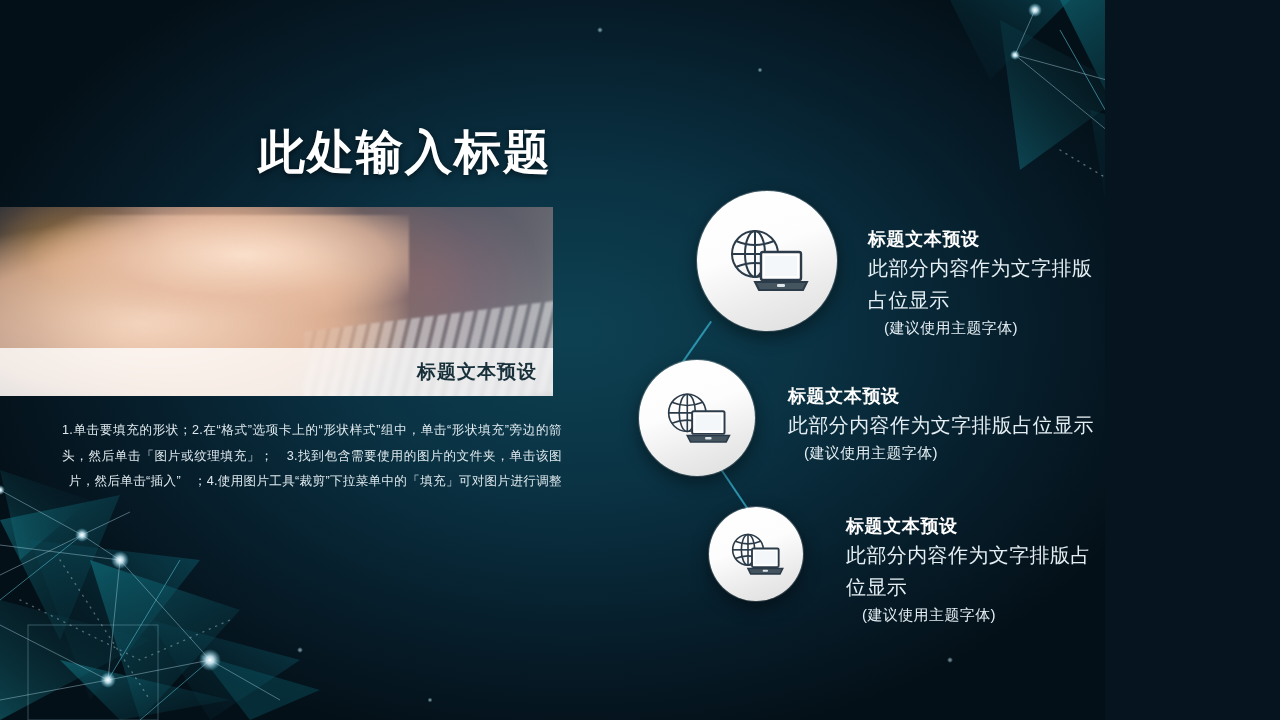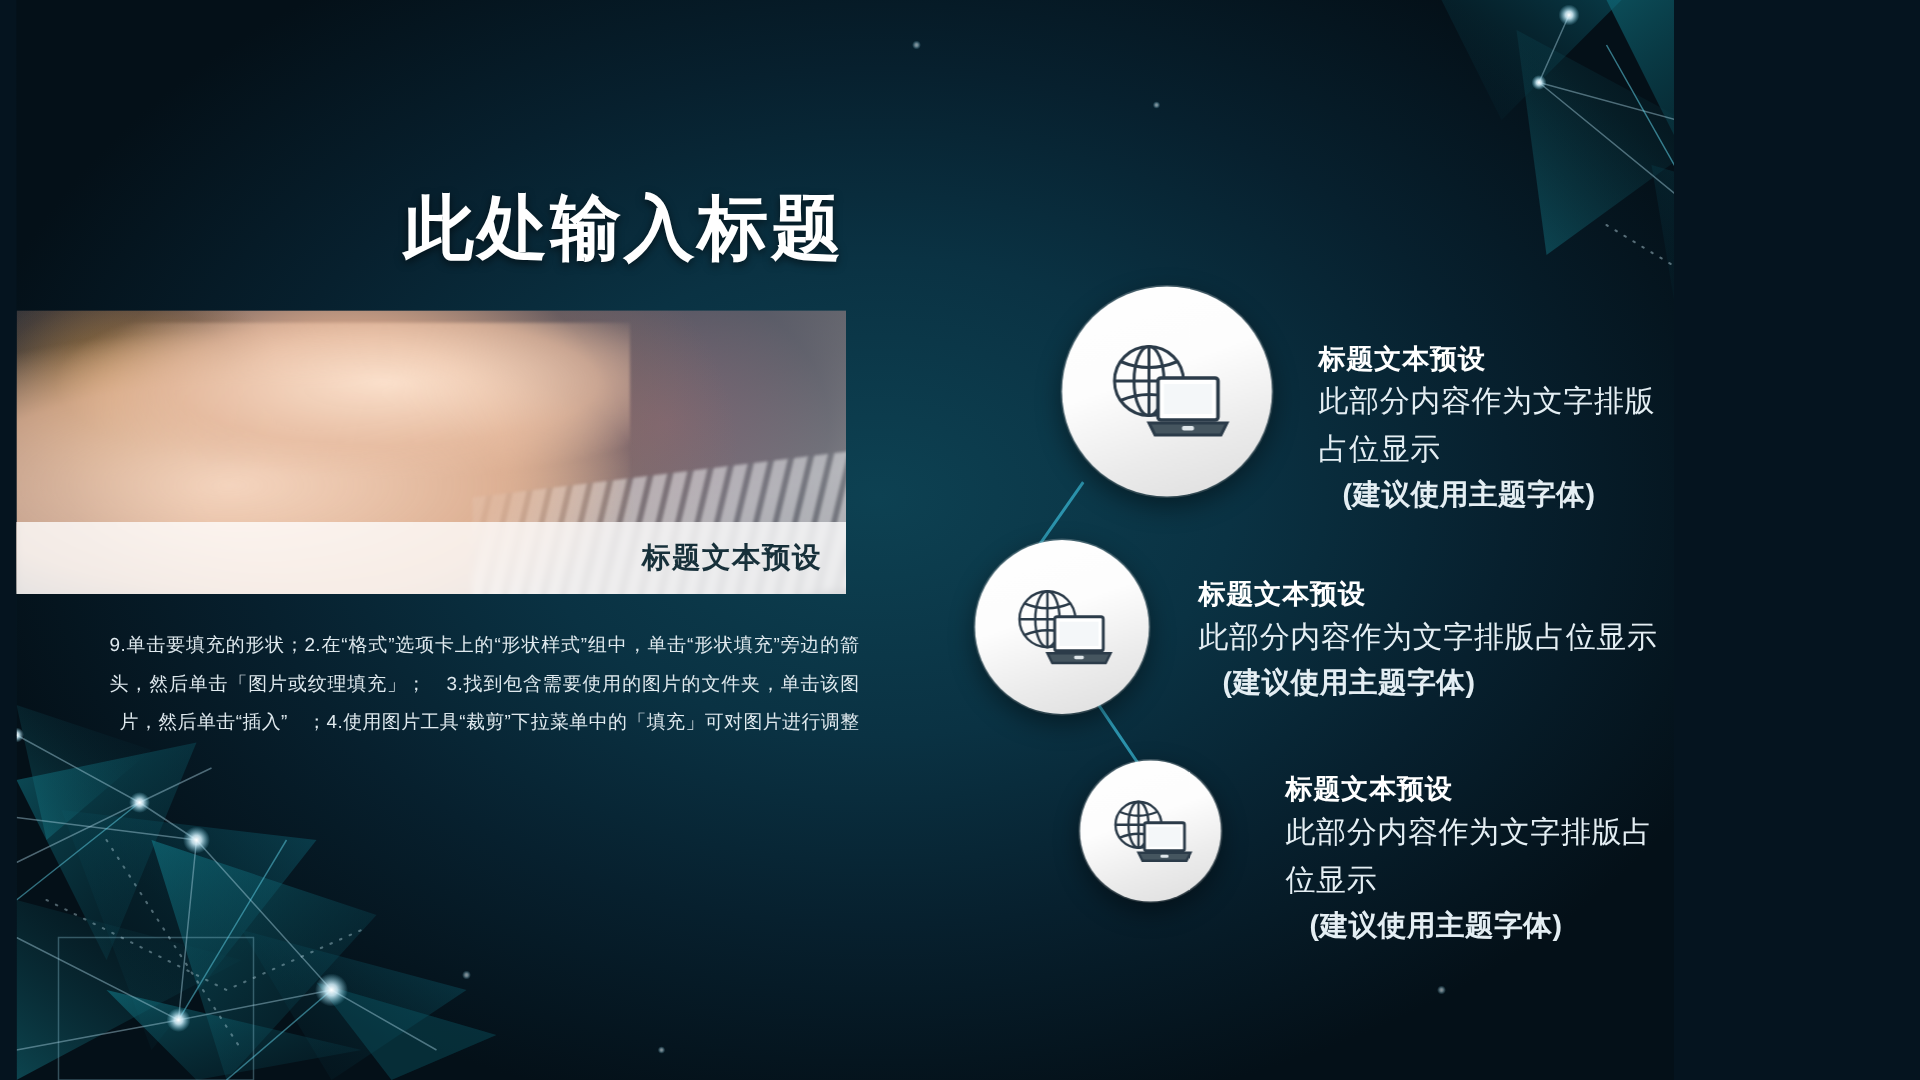--- a/index.html
+++ b/index.html
@@ -5,21 +5,20 @@
   html,body{margin:0;padding:0;background:#05141f;}
   body{font-family:"Liberation Sans","DejaVu Sans",sans-serif;}
 
   #slide{
     position:relative;
     width:1105px;height:720px;
     overflow:hidden;
     background:
       radial-gradient(ellipse 620px 420px at 52% 46%, #0d4152 0%, #0a3243 38%, #07202e 68%, #041018 100%),
       linear-gradient(135deg,#03101a 0%,#062634 50%,#020b12 100%);
-    margin-left: 11px;
   }
 
   
   .bg-art{position:absolute;top:0;left:0;width:1280px;height:720px;pointer-events:none;}
 
   
   #title{
     position:absolute;left:258px;top:126px;
     font-size:47px;font-weight:bold;color:#ffffff;
     letter-spacing:2px;line-height:1.12;
@@ -86,21 +85,21 @@
   #circle-1{left:697px;top:191px;width:140px;height:140px;}
   #circle-2{left:639px;top:360px;width:116px;height:116px;}
   #circle-3{left:709px;top:507px;width:94px;height:94px;}
 
   .icon-svg{display:block;}
 
   
   .txt-block{position:absolute;color:#eef5f8;}
   .txt-h{font-size:18px;font-weight:bold;color:#ffffff;letter-spacing:.6px;line-height:1.45;}
   .txt-p{font-size:20px;color:#e4eef3;line-height:1.6;letter-spacing:.4px;}
-  .txt-s{font-size:19px;color:#e4eef3;line-height:1.6;letter-spacing:.4px;padding-left:16px;font-weight:bold;}
+  .txt-s{font-size:15px;color:#e4eef3;line-height:1.6;letter-spacing:.4px;padding-left:16px;}
 
   #block-1{left:868px;top:226px;}
   #block-2{left:788px;top:383px;}
   #block-3{left:846px;top:513px;}
 </style>
 </head>
 <body>
 
 <div id="slide">
 
@@ -225,21 +224,21 @@
 
   <div id="photo-card">
     <div class="photo-img">
       <div class="photo-keys"></div>
       <div class="photo-hand"></div>
     </div>
     <div class="photo-caption-band"></div>
     <div id="photo-caption">标题文本预设</div>
   </div>
 
-  <div id="body-text">9.单击要填充的形状；2.在“格式”选项卡上的“形状样式”组中，单击“形状填充”旁边的箭头，然后单击「图片或纹理填充」；　3.找到包含需要使用的图片的文件夹，单击该图片，然后单击“插入”　；4.使用图片工具“裁剪”下拉菜单中的「填充」可对图片进行调整</div>
+  <div id="body-text">1.单击要填充的形状；2.在“格式”选项卡上的“形状样式”组中，单击“形状填充”旁边的箭头，然后单击「图片或纹理填充」；　3.找到包含需要使用的图片的文件夹，单击该图片，然后单击“插入”　；4.使用图片工具“裁剪”下拉菜单中的「填充」可对图片进行调整</div>
 
   <div class="connector" style="left:712px;top:322px;width:86px;transform:rotate(125deg);"></div>
   <div class="connector" style="left:722px;top:469px;width:78px;transform:rotate(56deg);"></div>
 
   <div class="circle" id="circle-1">
     <svg class="icon-svg" width="84" height="70" viewBox="0 0 84 70" xmlns="http://www.w3.org/2000/svg">
       <g stroke="#2b3b49" stroke-width="2" fill="none">
         <circle cx="30" cy="28" r="23"></circle>
         <ellipse cx="30" cy="28" rx="10" ry="23"></ellipse>
         <line x1="7" y1="28" x2="53" y2="28"></line>

